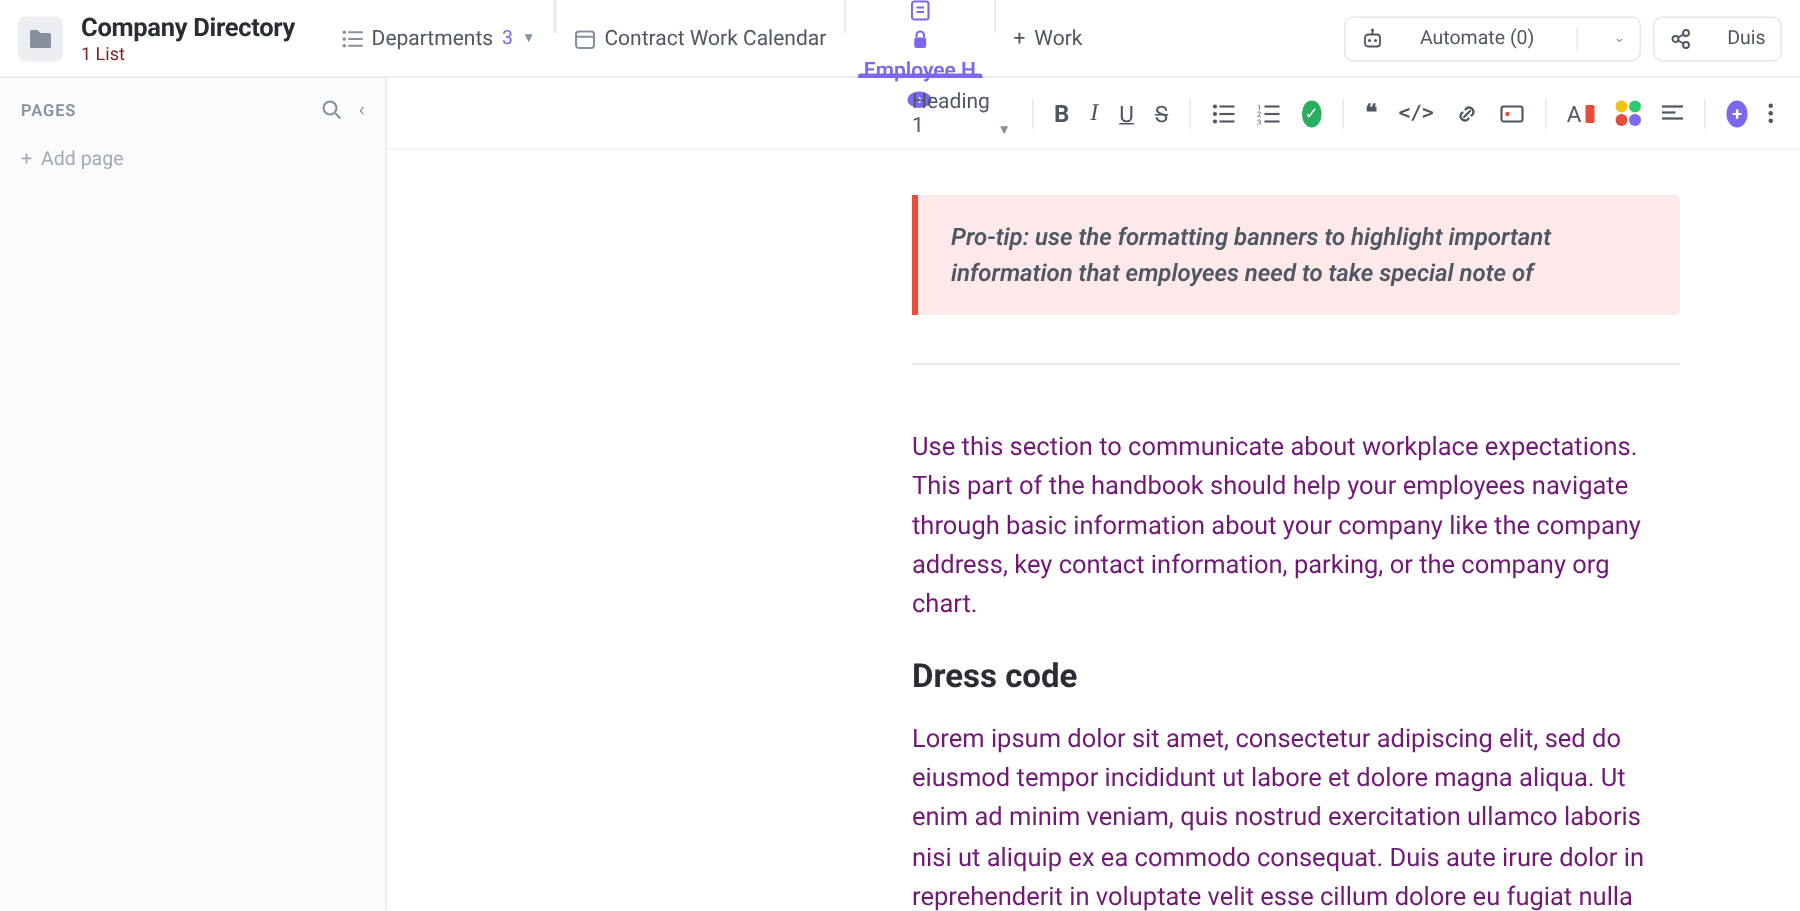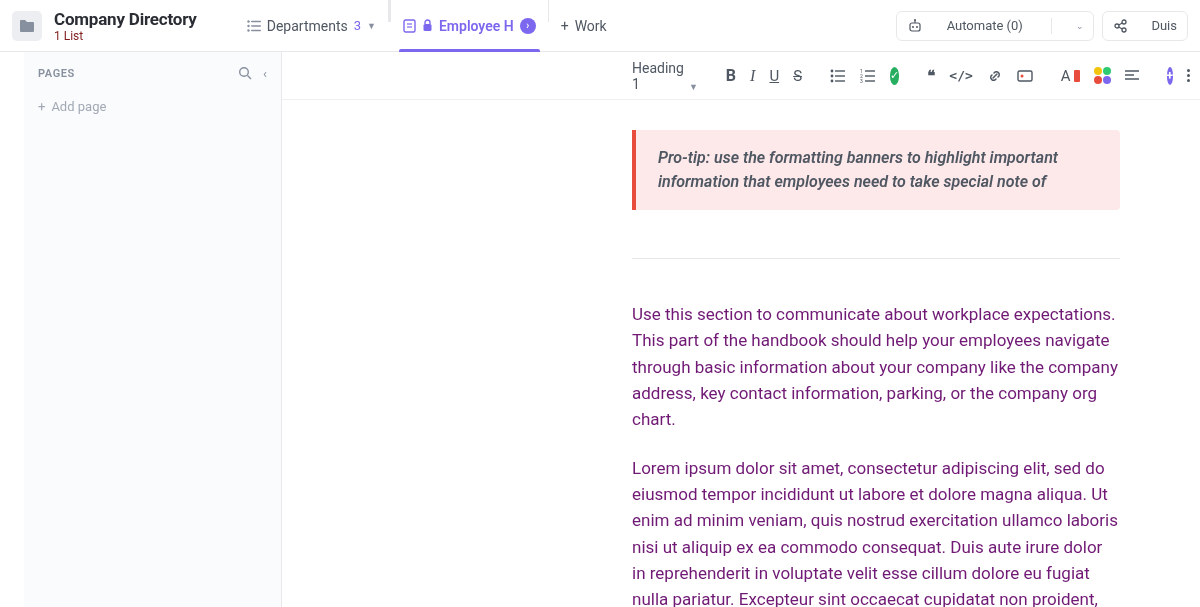--- a/index.html
+++ b/index.html
@@ -1,36 +1,36 @@
 <!DOCTYPE html>
 <html><head>
 <meta charset="utf-8">
 <style>
 * { margin: 0; padding: 0; box-sizing: border-box; }
 body { font-family: -apple-system, BlinkMacSystemFont, "Segoe UI", Roboto, sans-serif; font-size: 14px; color: #2a2e34; background: #fff; width: 1200px; height: 607px; overflow: hidden; }
 
 .topbar { display: flex; align-items: center; height: 52px; padding: 0 12px; border-bottom: 1px solid #e8e8ea; gap: 6px; }
 .folder-badge { width: 30px; height: 30px; background: #eceef1; border-radius: 5px; display: flex; align-items: center; justify-content: center; color: #87909e; }
-.title-block { margin-left: 6px; margin-right: 32px; }
+.title-block { margin-left: 6px; margin-right: 13px; }
 .title-block h1 { font-size: 17px; font-weight: 700; letter-spacing: -0.2px; }
 .title-block .sub { font-size: 12px; color: #7f1d1d; }
 .views { display: flex; align-items: flex-start; flex: 1; gap: 0; }
 .view-item { display: flex; align-items: center; gap: 6px; padding: 0 12px; height: 52px; font-size: 14px; color: #4f5762; cursor: pointer; position: relative; }
 .view-item .count { color: #7b68ee; font-size: 13px; }
-.view-item.active { color: #7b68ee; font-weight: 600; }
+.view-item.active { color: #7b68ee; font-weight: 600; flex-direction: column; }
 .view-item.active::after { content: ""; position: absolute; bottom: 0; left: 8px; right: 8px; height: 3px; background: #7b68ee; border-radius: 2px 2px 0 0; }
 .view-sep { width: 1px; height: 22px; background: #e8e8ea; }
 .caret { font-size: 9px; color: #87909e; }
 .lock-icon { color: #7b68ee; }
 .arrow-badge { width: 16px; height: 16px; background: #7b68ee; border-radius: 50%; color: #fff; display: inline-flex; align-items: center; justify-content: center; font-size: 10px; }
 .right-actions { display: flex; align-items: center; gap: 8px; }
 .btn { display: flex; align-items: center; gap: 24px; height: 30px; padding: 0 10px; border: 1px solid #e8e8ea; border-radius: 6px; background: #fff; color: #4f5762; font-size: 13px; cursor: pointer; }
 .btn .sep { width: 1px; height: 16px; background: #e8e8ea; margin-left: 4px; }
 
-.body { display: flex; height: 555px; padding-left: 24px; }
+.body { display: flex; height: 555px; }
 .sidebar { width: 258px; background: #fafbfc; border-right: 1px solid #e8e8ea; padding-top: 14px; }
 .side-head { display: flex; align-items: center; justify-content: space-between; padding: 0 14px 10px; }
 .side-head-label { font-size: 11px; color: #87909e; letter-spacing: 0.6px; font-weight: 600; }
 .side-head-icons { display: flex; gap: 10px; color: #87909e; }
 .side-item { display: flex; align-items: center; gap: 8px; padding: 6px 14px; font-size: 14px; font-weight: 600; cursor: pointer; background: #eff1f4; }
 .side-add { display: flex; align-items: center; gap: 6px; padding: 8px 14px; color: #a1a9b5; font-size: 13px; cursor: pointer; }
 
 .main { flex: 1; overflow: auto; position: relative; }
 .toolbar { height: 48px; display: flex; align-items: center; gap: 14px; padding: 0 18px 0 350px; border-bottom: 1px solid #f0f0f2; color: #4f5762; }
 .tb-dd { font-size: 14px; display: flex; align-items: flex-end; gap: 5px; cursor: pointer; }
@@ -42,21 +42,21 @@
 .tb-icon.strike { text-decoration: line-through; font-size: 15px; }
 .check-circle { width: 18px; height: 18px; background: #27ae60; border-radius: 50%; color: #fff; font-size: 11px; display: inline-flex; align-items: center; justify-content: center; }
 .plus-circle { width: 18px; height: 18px; background: #7b68ee; border-radius: 50%; color: #fff; font-size: 12px; display: inline-flex; align-items: center; justify-content: center; font-weight: bold; }
 .colors-grid { display: inline-grid; grid-template-columns: 8px 8px; grid-template-rows: 8px 8px; gap: 1px; }
 .colors-grid span { border-radius: 50%; }
 .c1 { background: #f1c40f; } .c2 { background: #2ecc71; } .c3 { background: #e74c3c; } .c4 { background: #7b68ee; }
 .font-color { display: inline-flex; align-items: center; gap: 3px; }
 .font-color .swatch { width: 6px; height: 12px; background: #e74c3c; border-radius: 1px; }
 
 .doc { padding: 30px 80px 40px 350px; }
-.banner { background: #fde8ea; border-left: 4px solid #e74c3c; padding: 16px 22px; border-radius: 0 4px 4px 0; margin-bottom: 48px; }
+.banner { background: #fde8ea; border-left: 4px solid #e74c3c; padding: 16px 22px; border-radius: 0 4px 4px 0; margin-bottom: 32px; }
 .banner p { font-style: italic; font-weight: 600; color: #4f5762; font-size: 16px; line-height: 1.5; }
 .hr { border: none; border-top: 1px solid #e8e8ea; margin-bottom: 42px; }
 h2.sect { font-size: 36px; font-weight: 800; color: #1e7bb8; margin-bottom: 18px; letter-spacing: -0.5px; }
 .sect-emoji { font-size: 30px; vertical-align: middle; }
 .para { font-size: 17px; line-height: 1.55; color: #701a75; margin-bottom: 22px; }
 h3.sub { font-size: 22px; font-weight: 700; margin-bottom: 16px; }
 
 svg { display: block; }
 .kebab { display: inline-flex; flex-direction: column; gap: 2px; }
 .kebab span { width: 3px; height: 3px; background: #4f5762; border-radius: 50%; }
@@ -90,20 +90,29 @@
           </svg>
       </span>
       <span>Departments</span>
       <span class="count">3</span>
       <span class="caret">▼</span>
     </div>
     <div class="view-sep"></div>
 
     <div class="view-sep"></div>
 
+    <div class="view-item">
+      <span style="color:#87909e">
+        <svg width="14" height="14" viewBox="0 0 14 14">
+            <rect x="1" y="2" width="12" height="11" rx="2" fill="none" stroke="currentColor" stroke-width="1.4"></rect>
+            <line x1="1" y1="5.5" x2="13" y2="5.5" stroke="currentColor" stroke-width="1.4"></line>
+          </svg>
+      </span>
+      <span>Contract Work Calendar</span>
+    </div>
     <div class="view-sep"></div>
 
     <div class="view-item active">
       <span>
         <svg width="13" height="14" viewBox="0 0 13 14">
             <rect x="1" y="1" width="11" height="12" rx="1.5" fill="none" stroke="currentColor" stroke-width="1.4"></rect>
             <line x1="4" y1="5" x2="9" y2="5" stroke="currentColor" stroke-width="1.2"></line>
             <line x1="4" y1="8" x2="9" y2="8" stroke="currentColor" stroke-width="1.2"></line>
           </svg>
       </span>
@@ -255,16 +264,17 @@
           <span></span>
         </span>
     </div>
 
     <div class="doc">
       <div class="banner">
         <p>Pro-tip: use the formatting banners to highlight important information that employees need to take special note of</p>
       </div>
       <hr class="hr">
       <p class="para">Use this section to communicate about workplace expectations. This part of the handbook should help your employees navigate through basic information about your company like the company address, key contact information, parking, or the company org chart.</p>
+      <h3 class="sub">Dress code</h3>
       <p class="para">Lorem ipsum dolor sit amet, consectetur adipiscing elit, sed do eiusmod tempor incididunt ut labore et dolore magna aliqua. Ut enim ad minim veniam, quis nostrud exercitation ullamco laboris nisi ut aliquip ex ea commodo consequat. Duis aute irure dolor in reprehenderit in voluptate velit esse cillum dolore eu fugiat nulla pariatur. Excepteur sint occaecat cupidatat non proident, sunt in culpa qui officia deserunt mollit anim id est laborum.</p>
     </div>
   </div>
 </div>
 
 </body></html>

